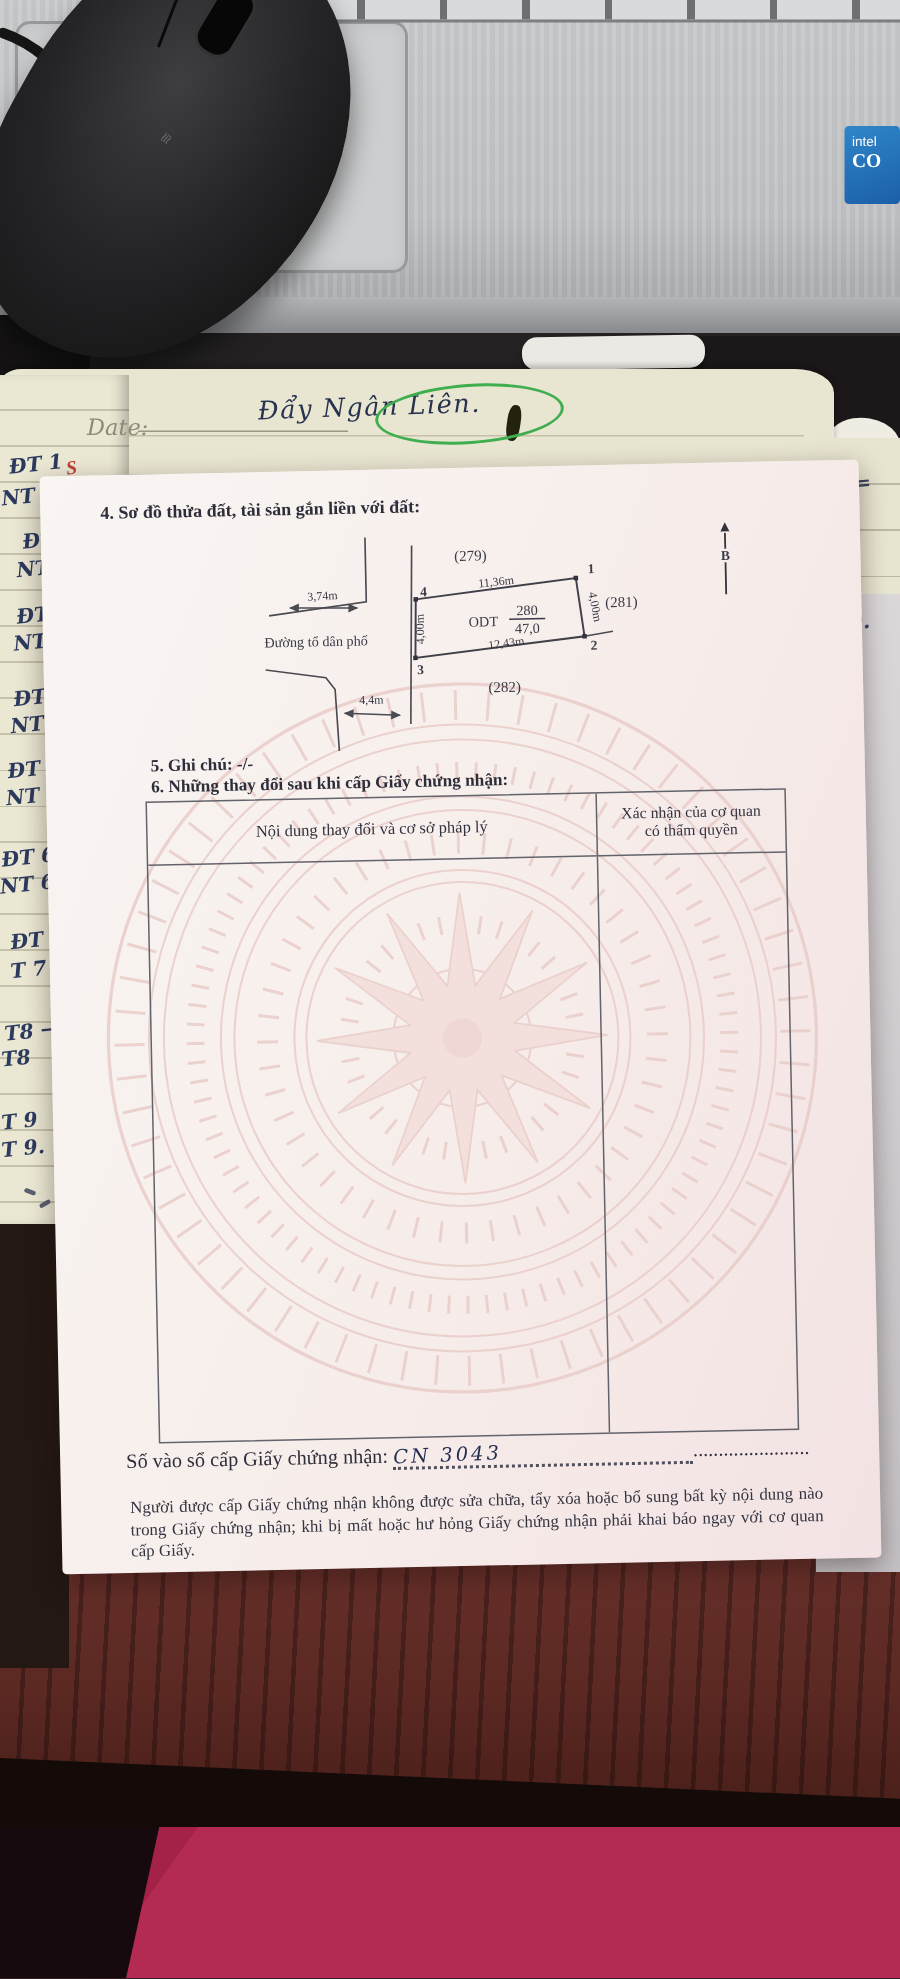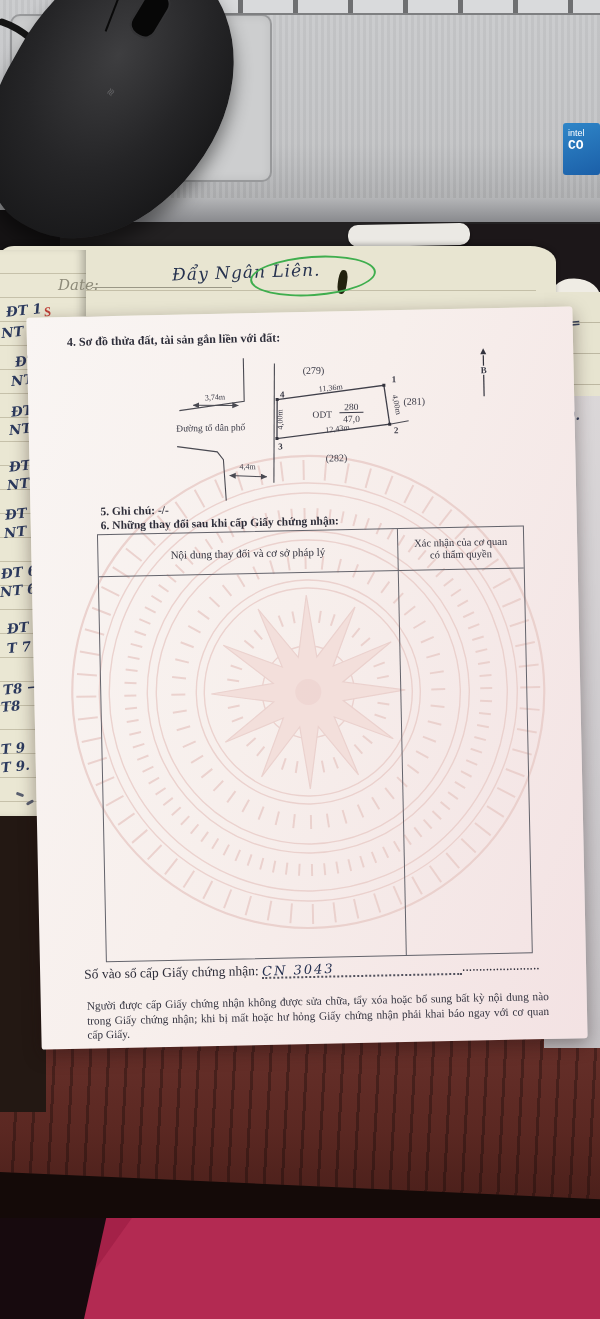--- a/index.html
+++ b/index.html
@@ -10,23 +10,23 @@
   .laptop{left:0;top:0;width:600px;height:240px;
     background:linear-gradient(180deg,#c9cacc 0%,#c2c3c5 60%,#aeafb1 82%,#97989a 100%);}
   .laptop::after{content:"";position:absolute;inset:0;
     background:repeating-linear-gradient(90deg,rgba(255,255,255,.06) 0 3px,rgba(0,0,0,.03) 3px 6px);}
   .keys{left:78px;top:0;width:522px;height:13px;
     background:repeating-linear-gradient(90deg,#d9dadc 0 50px,#6e6f71 50px 55px);
     border-bottom:2px solid #7e7f81;z-index:2;}
   .trackpad{left:10px;top:14px;width:258px;height:164px;border-radius:10px;
     background:#cdcecf;border:2px solid #98999b;box-shadow:inset 0 0 10px rgba(0,0,0,.08);z-index:1;}
   .intel{left:563px;top:84px;width:37px;height:52px;border-radius:3px;z-index:3;
-    background:linear-gradient(160deg,#2f86c8,#1b5fa8);color:#fff;text-align:left;padding:5px 12px 0 5px;box-sizing:border-box;margin-top:39px;}
+    background:linear-gradient(160deg,#2f86c8,#1b5fa8);color:#fff;text-align:left;padding:5px 12px 0 5px;box-sizing:border-box;}
   .intel .i1{display:block;font-family:"Liberation Sans",sans-serif;font-size:9px;line-height:10px;}
-  .intel .i2{display:block;font-family:Liberation Mono, monospace;font-size:13px;font-weight:bold;line-height:15px;}
+  .intel .i2{display:block;font-family:Liberation Serif, serif;font-size:13px;font-weight:bold;line-height:15px;}
   .laptop-edge{left:0;top:198px;width:600px;height:26px;
     background:linear-gradient(180deg,#b4b5b7,#85868a);z-index:2;}
   .gapdark{left:0;top:222px;width:600px;height:34px;background:#232122;z-index:2;}
   .foot{background:#ebe9e4;border-radius:10px;box-shadow:0 2px 3px rgba(0,0,0,.4);z-index:4;}
   .padL{left:0;top:210px;width:60px;height:100px;background:#151314;z-index:3;}
   .padR{left:440px;top:224px;width:160px;height:94px;background:#1c1719;z-index:3;}
   .torn{left:552px;top:278px;width:48px;height:36px;background:#efece4;border-radius:40% 60% 30% 50%;
     transform:rotate(-8deg);z-index:4;}
   
   .mouse{left:6px;top:-52px;width:214px;height:304px;z-index:5;transform:rotate(29deg);

